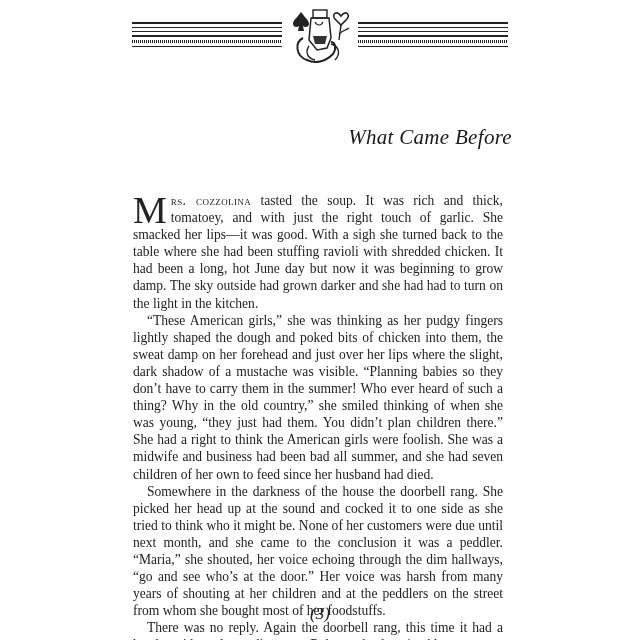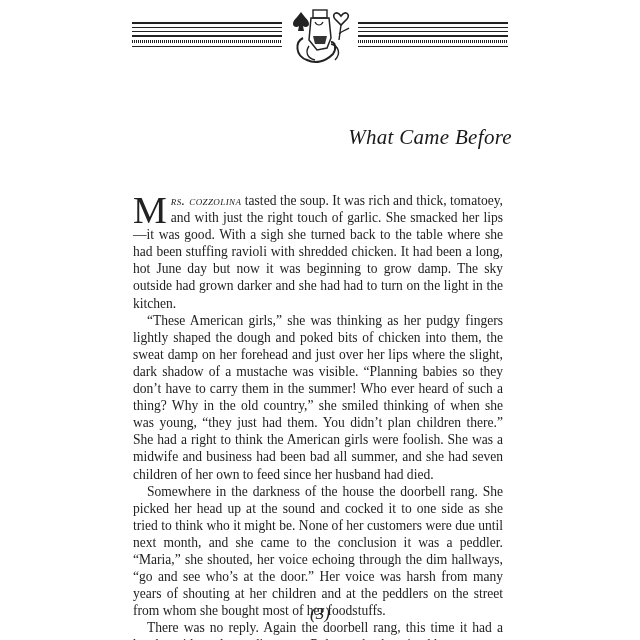--- a/index.html
+++ b/index.html
@@ -10,21 +10,21 @@
   .rules.right { right:0; }
   .rules .ln { height:1.2px; background:#222; margin-bottom:3px; }
   .rules .ln.thick { height:2px; }
   .rules .wavy { height:3px; margin-bottom:3px; background:repeating-linear-gradient(90deg,#222 0 1px,#fff 1px 2px); }
   .emblem { position:absolute; left:155px; top:0; width:66px; height:58px; }
   .title { position:absolute; top:90px; left:0; width:512px; text-align:right; font-style:italic; font-size:21px; letter-spacing:0.3px; color:#1a1a1a;margin-top:35px; }
   .body-text { position:absolute; left:133px; top:192px; width:370px; font-size:13.55px; line-height:17.1px; text-align:justify; color:#222; }
   .body-text p { margin:0; text-indent:14px; }
   .body-text p.first { text-indent:0; }
   .dropcap { float:left; font-size:38px; line-height:30px; margin:3px 4px 0 0; font-weight:normal; }
-  .smallcaps { font-variant:small-caps; letter-spacing:0.4px;font-style:italic; }
+  .smallcaps { font-variant:small-caps; letter-spacing:0.4px; }
   .folio { position:absolute; top:604px; left:0; width:640px; text-align:center; font-style:italic; font-size:17px; color:#222; }
 </style>
 </head>
 <body>
 
 <div class="ornament">
   <div class="rules left">
     <div class="ln thick"></div>
       <div class="ln"></div>
       <div class="ln"></div>

